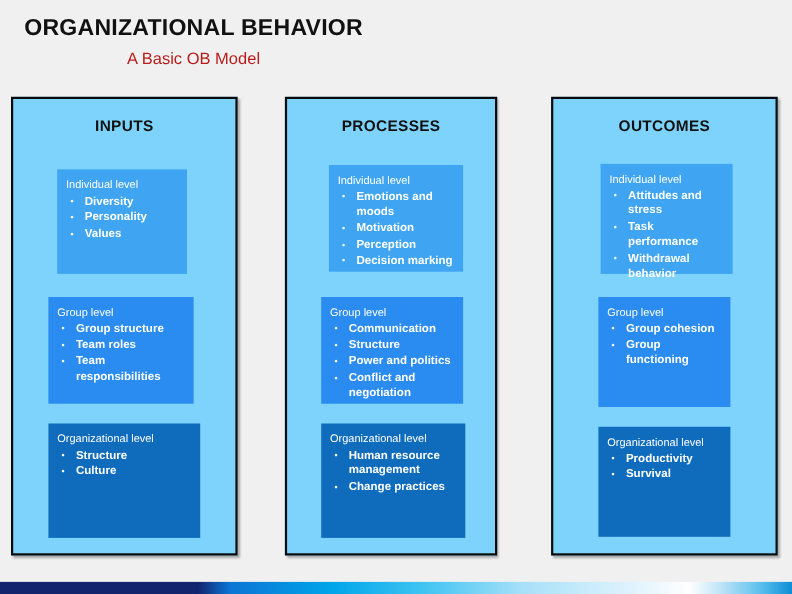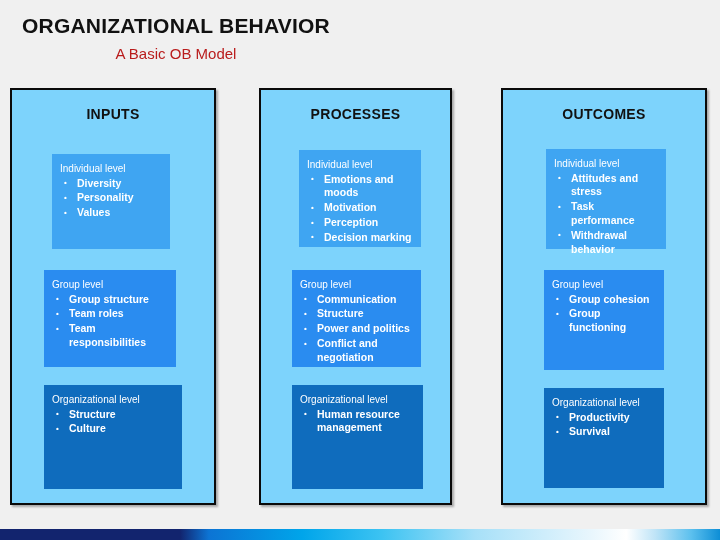--- a/index.html
+++ b/index.html
@@ -172,20 +172,21 @@
         <li>Communication</li>
         <li>Structure</li>
         <li>Power and politics</li>
         <li>Conflict and negotiation</li>
       </ul>
     </div>
     <div class="card" style="left: 31px; top: 295px; width: 131px; height: 104px; background: rgb(15, 108, 189);">
       <div class="card-title">Organizational level</div>
       <ul>
         <li>Human resource management</li>
+        <li>Change practices</li>
       </ul>
     </div>
   </div>
 
 <div class="column" id="column-outcomes">
   <div class="column-header">OUTCOMES</div>
 <div class="card" style="left: 43px; top: 59px; width: 120px; height: 100px; background: rgb(63, 165, 242);">
       <div class="card-title">Individual level</div>
       <ul>
         <li>Attitudes and stress</li>

